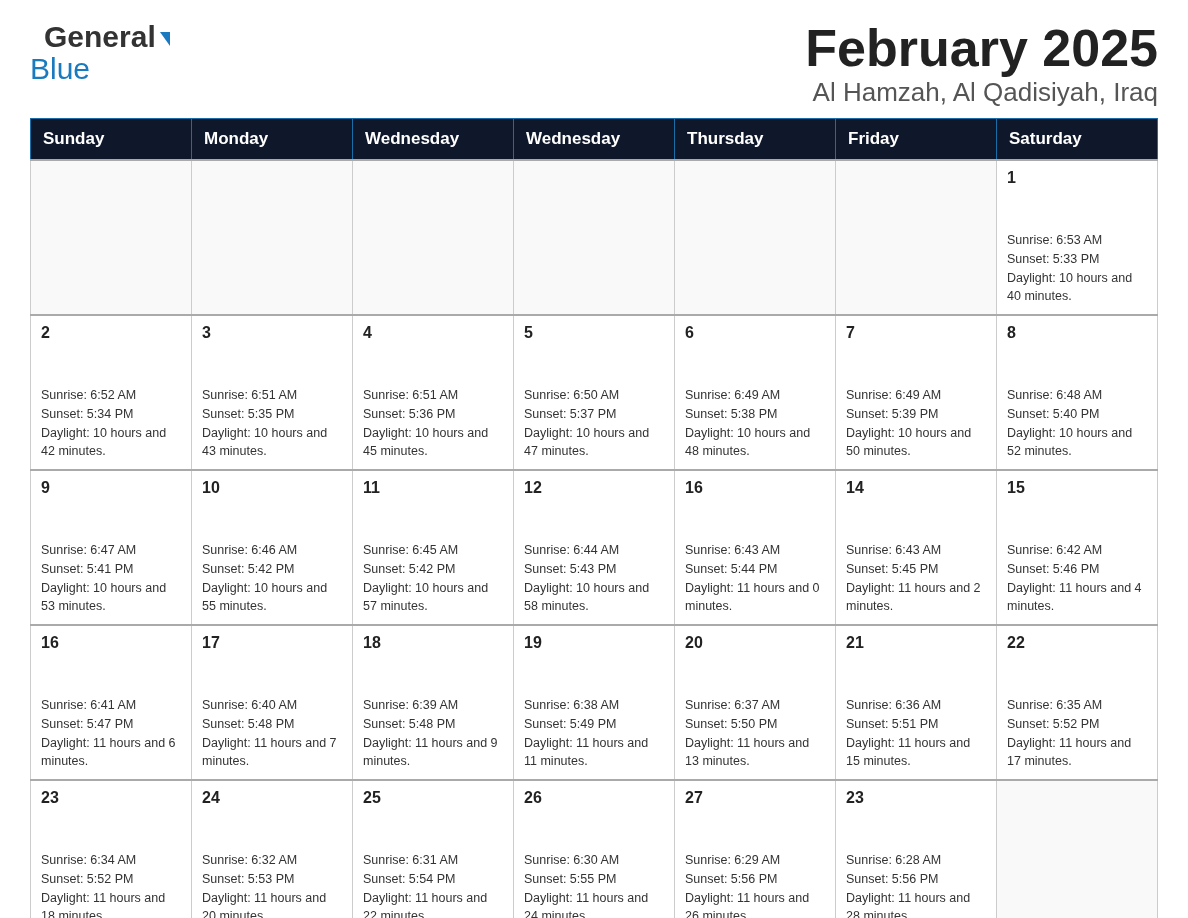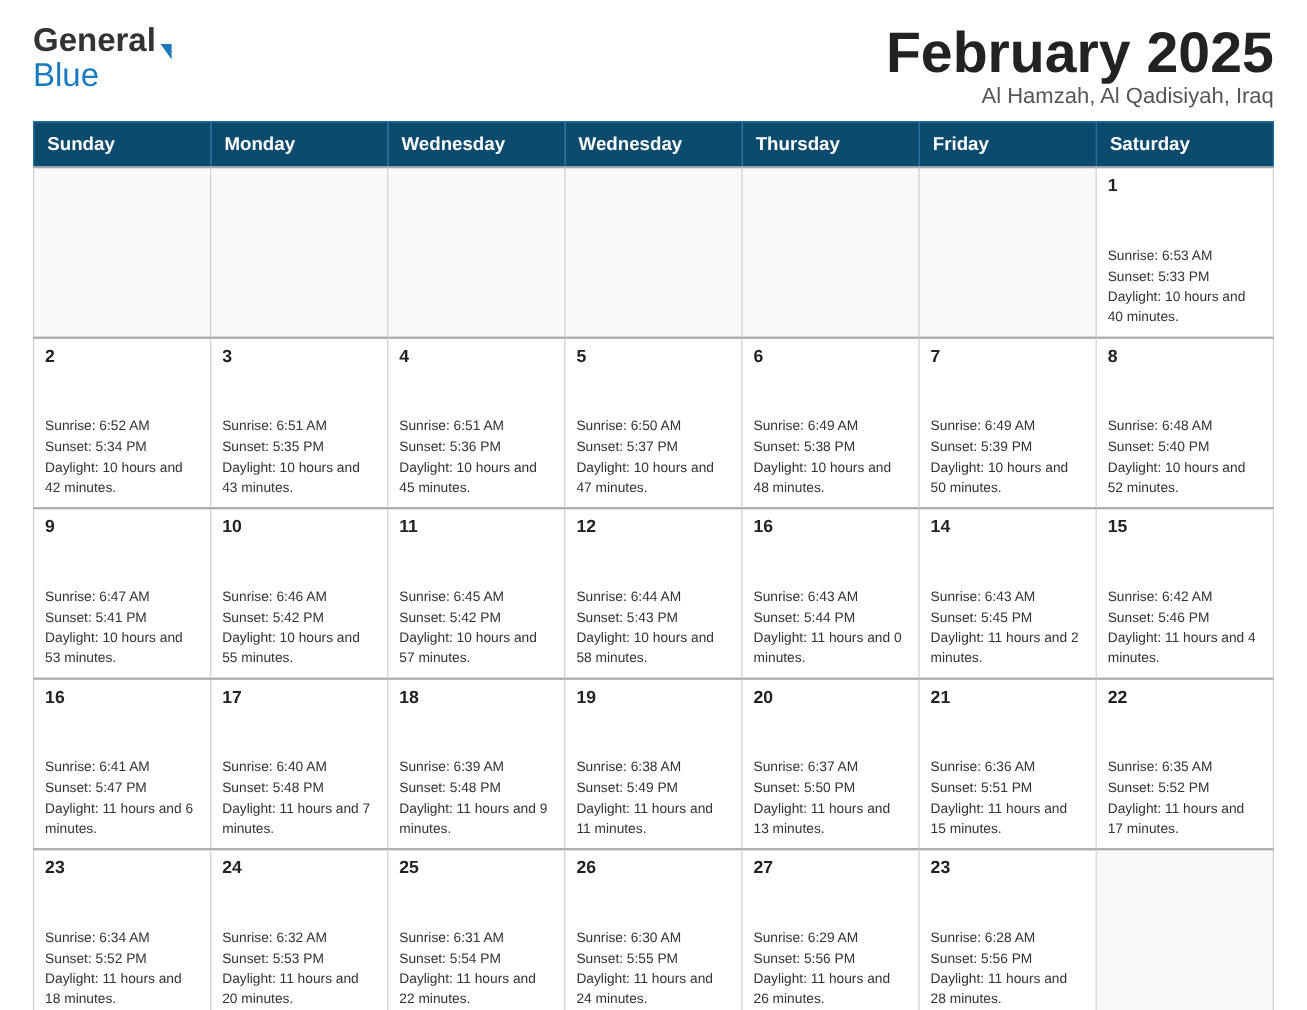--- a/index.html
+++ b/index.html
@@ -24,30 +24,30 @@
     .title-area {
       text-align: right;
     }
     .month-title {
       font-size: 52px;
       font-weight: bold;
       color: #222;
       line-height: 1.1;
     }
     .location {
-      font-size: 20px;
+      font-size: 26px;
       color: #555;
     }
     .calendar {
       width: 100%;
       border-collapse: collapse;
       margin-top: 10px;
     }
     .calendar th {
-      background: #0c4a6e;
+      background: #0f172a;
       color: #fff;
       font-size: 17px;
       font-weight: bold;
       padding: 10px 12px;
       text-align: left;
       border: 1px solid #1a6ea8;
     }
     .calendar td {
       border: 1px solid #ccc;
       vertical-align: top;
@@ -70,22 +70,23 @@
       margin-top: 44px;
     }
     .empty-cell {
       background: #f9f9f9;
     }
     tr.week-row td {
       border-top: 2px solid #aaa;
     }
     .logo-wrapper {
       display: flex;
-      align-items: flex-end;
+      align-items: center;
       gap: 2px;
+      margin-left: 14px;
     }
   </style>
 </head>
 <body>
 
 <div class="header">
   <div class="logo">
     <div class="logo-wrapper">
       <span style="font-size:30px;font-weight:bold;color:#333;">General</span>
       <span style="display:inline-block;width:0;height:0;border-left:10px solid transparent;border-right:0px solid transparent;border-top:14px solid #1a7abf;margin-left:2px;margin-top:4px;"></span>

